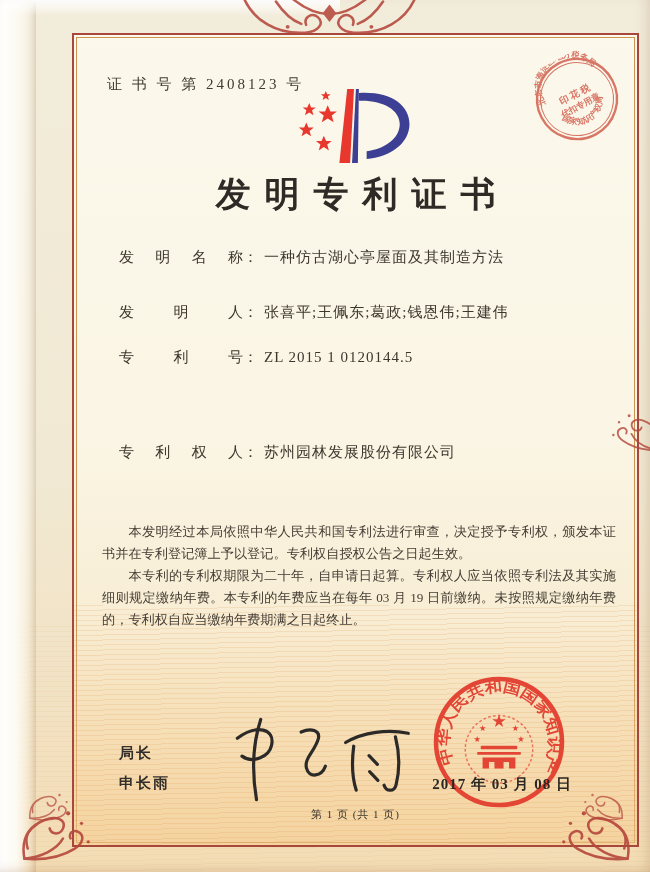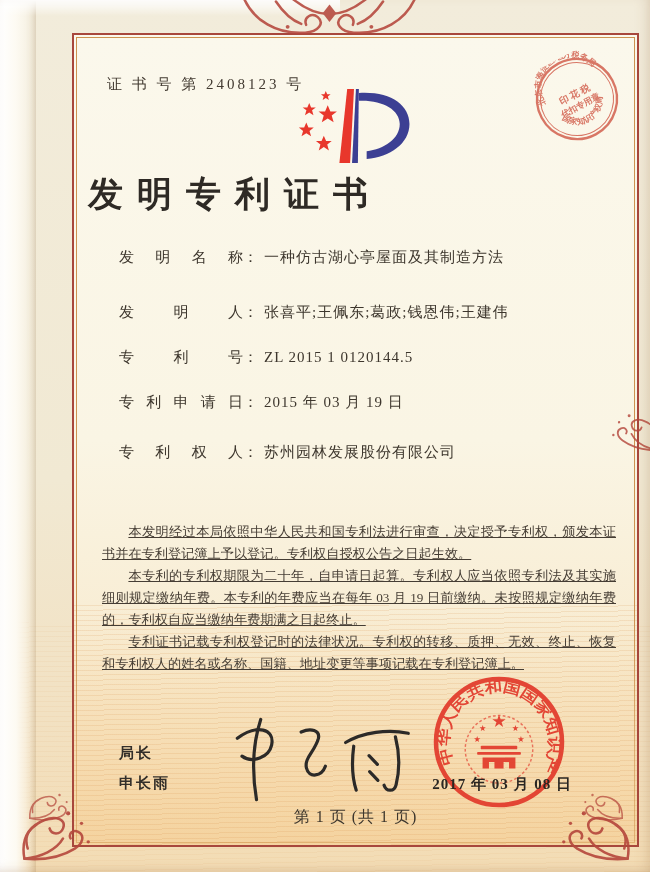--- a/index.html
+++ b/index.html
@@ -23,39 +23,39 @@
   .page{position:absolute;left:45px;top:33px;width:563px;height:810px;z-index:2;
     border:2px solid #a8473c;
     background:linear-gradient(180deg,#fbf8ec 0%,#faf5e4 50%,#f8ecd2 76%,#f6ddb4 100%);margin-left:27px;}
   .page:before{content:"";position:absolute;inset:2px;border:1px solid #cd9350;pointer-events:none;}
   .waves-page{position:absolute;left:0;right:0;bottom:0;height:240px;pointer-events:none;
     background:
       repeating-linear-gradient(179deg,rgba(213,138,66,.16) 0 1px,transparent 1px 5px),
       linear-gradient(180deg,rgba(246,216,170,0) 0%,rgba(245,211,158,.45) 60%,rgba(243,203,142,.55) 100%);}
   .cert-number{position:absolute;left:33px;top:40px;font-size:15px;letter-spacing:3px;color:#423a31;}
   .logo{position:absolute;left:207px;top:48px;width:146px;height:88px;}
-  .title{position:absolute;left:0;right:0;top:136px;text-align:left;
+  .title{position:absolute;left:0;right:0;top:136px;text-align:center;
     font-size:35px;font-weight:bold;color:#2e2a25;letter-spacing:14px;text-indent:14px;}
   .field-row{position:absolute;left:45px;height:22px;font-size:15px;color:#3d362d;white-space:nowrap;}
   .f-label{display:inline-block;width:124px;text-align:justify;text-align-last:justify;vertical-align:top;}
   .f-colon{display:inline-block;margin-right:6px;}
   .f-value{letter-spacing:1px;}
   .body-text{position:absolute;left:28px;top:486px;width:514px;font-size:13.2px;
     line-height:22px;color:#453d34;text-align:justify;}
-  .body-text p{margin:0;text-indent:2em;text-decoration:underline;}
+  .body-text p{margin:0;text-indent:2em;}
   .sig-title{position:absolute;left:45px;top:709px;font-size:15px;font-weight:bold;color:#332f2a;
     font-family:"Liberation Sans","DejaVu Sans",sans-serif;letter-spacing:2px;}
   .sig-name{position:absolute;left:45px;top:739px;font-size:15px;font-weight:bold;color:#332f2a;
     font-family:"Liberation Sans","DejaVu Sans",sans-serif;letter-spacing:2px;}
   .sig-script{position:absolute;left:150px;top:670px;width:215px;height:100px;transform:rotate(-2deg);}
   .seal{position:absolute;left:352px;top:634px;width:146px;height:146px;opacity:.93;}
   .seal-date{position:absolute;left:340px;top:740px;width:176px;text-align:center;
     font-size:15px;font-weight:bold;color:#2a2622;letter-spacing:1px;}
   .page-footer{position:absolute;left:0;right:0;top:772px;text-align:center;
-    font-size:16px;color:#3d362d;letter-spacing:1px;}
+    font-size:11px;color:#3d362d;letter-spacing:1px;}
   .stamp{position:absolute;left:459px;top:20px;width:88px;height:88px;opacity:.85;
     transform:rotate(-28deg);}
   
   .orn{position:absolute;z-index:4;pointer-events:none;}
   .orn-top{left:237px;top:-5px;width:185px;height:52px;}
   .orn-bl{left:16px;top:778px;width:84px;height:84px;}
   .orn-br{left:552px;top:778px;width:84px;height:84px;}
   .orn-right{left:606px;top:372px;width:60px;height:98px;transform:scaleX(-1) rotate(14deg);opacity:.9;}
 </style>
 </head>
@@ -130,31 +130,27 @@
 
     <div class="field-row" style="top:213px">
       <span class="f-label">发明名称</span><span class="f-colon">：</span><span class="f-value">一种仿古湖心亭屋面及其制造方法</span>
     </div>
     <div class="field-row" style="top:268px">
       <span class="f-label">发明人</span><span class="f-colon">：</span><span class="f-value">张喜平;王佩东;葛政;钱恩伟;王建伟</span>
     </div>
     <div class="field-row" style="top:313px">
       <span class="f-label">专利号</span><span class="f-colon">：</span><span class="f-value">ZL 2015 1 0120144.5</span>
     </div>
-    <div class="field-row" style="top:358px">
-      <span class="f-label">专利申请日</span><span class="f-colon">：</span><span class="f-value">2015 年 03 月 19 日</span>
-    </div>
     <div class="field-row" style="top:408px">
       <span class="f-label">专利权人</span><span class="f-colon">：</span><span class="f-value">苏州园林发展股份有限公司</span>
     </div>
 
     <div class="body-text">
       <p>本发明经过本局依照中华人民共和国专利法进行审查，决定授予专利权，颁发本证书并在专利登记簿上予以登记。专利权自授权公告之日起生效。</p>
       <p>本专利的专利权期限为二十年，自申请日起算。专利权人应当依照专利法及其实施细则规定缴纳年费。本专利的年费应当在每年 03 月 19 日前缴纳。未按照规定缴纳年费的，专利权自应当缴纳年费期满之日起终止。</p>
-      <p>专利证书记载专利权登记时的法律状况。专利权的转移、质押、无效、终止、恢复和专利权人的姓名或名称、国籍、地址变更等事项记载在专利登记簿上。</p>
     </div>
 
     <div class="sig-title">局长</div>
     <div class="sig-name">申长雨</div>
     <svg class="sig-script" viewBox="0 0 215 100">
       <g stroke="#2c2a28" fill="none" stroke-width="3.2" stroke-linecap="round" stroke-linejoin="round">
         <path d="M38,12 C30,34 27,62 31,92"></path>
         <path d="M14,30 C34,16 52,22 48,38 C45,50 28,56 18,48"></path>
         <path d="M78,26 C88,22 97,25 95,33 C91,46 80,52 82,62 C84,73 97,71 101,61"></path>
         <path d="M122,38 C140,28 165,26 185,31"></path>

